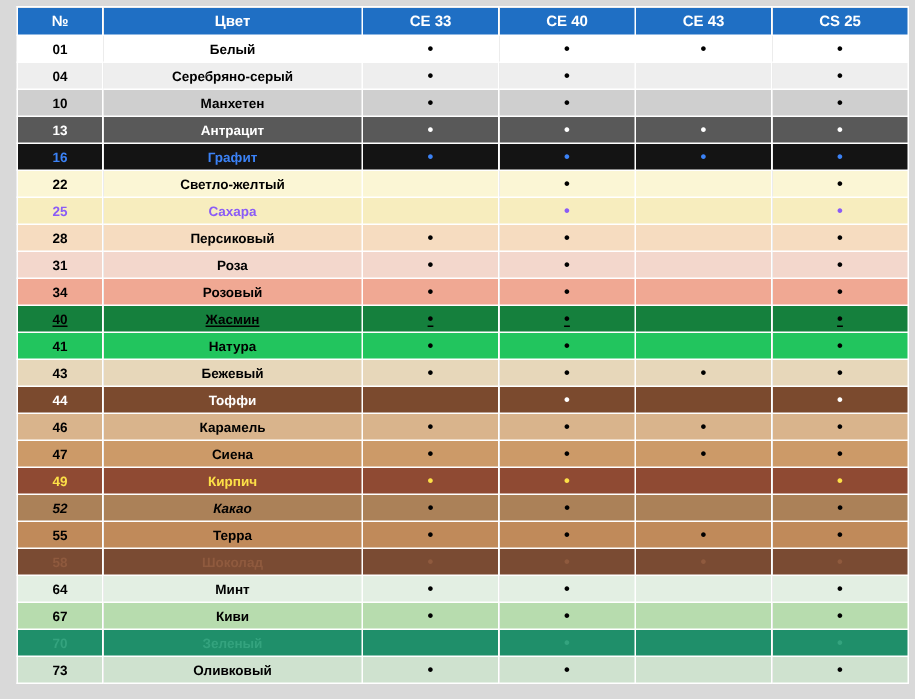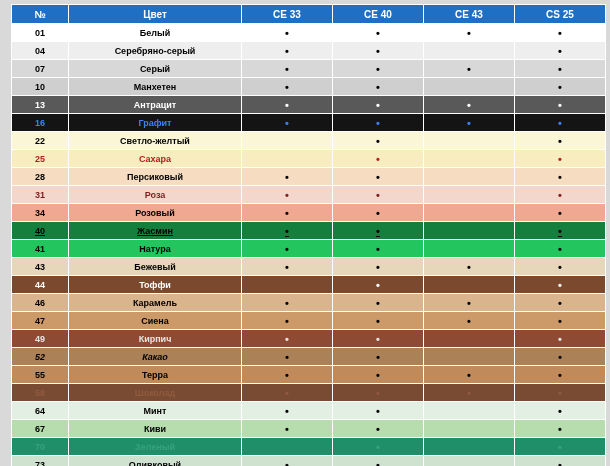--- a/index.html
+++ b/index.html
@@ -78,28 +78,20 @@
           <td class="mark">•</td>
         </tr>
         <tr style="background: rgb(238, 238, 238); color: rgb(0, 0, 0);">
           <td class="num">04</td>
           <td class="name">Серебряно-серый</td>
           <td class="mark">•</td>
           <td class="mark">•</td>
           <td class="mark"></td>
           <td class="mark">•</td>
         </tr>
-        <tr style="background: rgb(216, 216, 216); color: rgb(0, 0, 0);">
-          <td class="num">07</td>
-          <td class="name">Серый</td>
-          <td class="mark">•</td>
-          <td class="mark">•</td>
-          <td class="mark">•</td>
-          <td class="mark">•</td>
-        </tr>
         <tr style="background: rgb(207, 207, 207); color: rgb(0, 0, 0);">
           <td class="num">10</td>
           <td class="name">Манхетен</td>
           <td class="mark">•</td>
           <td class="mark">•</td>
           <td class="mark"></td>
           <td class="mark">•</td>
         </tr>
         <tr style="background: rgb(89, 89, 89); color: rgb(255, 255, 255);">
           <td class="num">13</td>
@@ -118,37 +110,37 @@
           <td class="mark">•</td>
         </tr>
         <tr style="background: rgb(251, 246, 213); color: rgb(0, 0, 0);">
           <td class="num">22</td>
           <td class="name">Светло-желтый</td>
           <td class="mark"></td>
           <td class="mark">•</td>
           <td class="mark"></td>
           <td class="mark">•</td>
         </tr>
-        <tr style="background: rgb(247, 237, 190); color: #b91c1c; padding-left: 41px;">
+        <tr style="background: rgb(247, 237, 190); color: #8b5cf6; padding-left: 41px;">
           <td class="num">25</td>
           <td class="name">Сахара</td>
           <td class="mark"></td>
           <td class="mark">•</td>
           <td class="mark"></td>
           <td class="mark">•</td>
         </tr>
         <tr style="background: rgb(246, 220, 192); color: rgb(0, 0, 0);">
           <td class="num">28</td>
           <td class="name">Персиковый</td>
           <td class="mark">•</td>
           <td class="mark">•</td>
           <td class="mark"></td>
           <td class="mark">•</td>
         </tr>
-        <tr style="background: rgb(243, 215, 204); color: #7f1d1d;">
+        <tr style="background: rgb(243, 215, 204); color: #000000;">
           <td class="num">31</td>
           <td class="name">Роза</td>
           <td class="mark">•</td>
           <td class="mark">•</td>
           <td class="mark"></td>
           <td class="mark">•</td>
         </tr>
         <tr style="background: rgb(240, 168, 147); color: rgb(0, 0, 0);">
           <td class="num">34</td>
           <td class="name">Розовый</td>
@@ -198,21 +190,21 @@
           <td class="mark">•</td>
         </tr>
         <tr style="background: rgb(204, 154, 104); color: rgb(0, 0, 0);">
           <td class="num">47</td>
           <td class="name">Сиена</td>
           <td class="mark">•</td>
           <td class="mark">•</td>
           <td class="mark">•</td>
           <td class="mark">•</td>
         </tr>
-        <tr style="background: rgb(143, 74, 51); color: #e5e5e5; padding-left: 32px;">
+        <tr style="background: rgb(143, 74, 51); color: #fde047; padding-left: 32px;">
           <td class="num">49</td>
           <td class="name">Кирпич</td>
           <td class="mark">•</td>
           <td class="mark">•</td>
           <td class="mark"></td>
           <td class="mark">•</td>
         </tr>
         <tr style="background: rgb(171, 129, 88); color: rgb(0, 0, 0); font-style: italic;">
           <td class="num">52</td>
           <td class="name">Какао</td>

